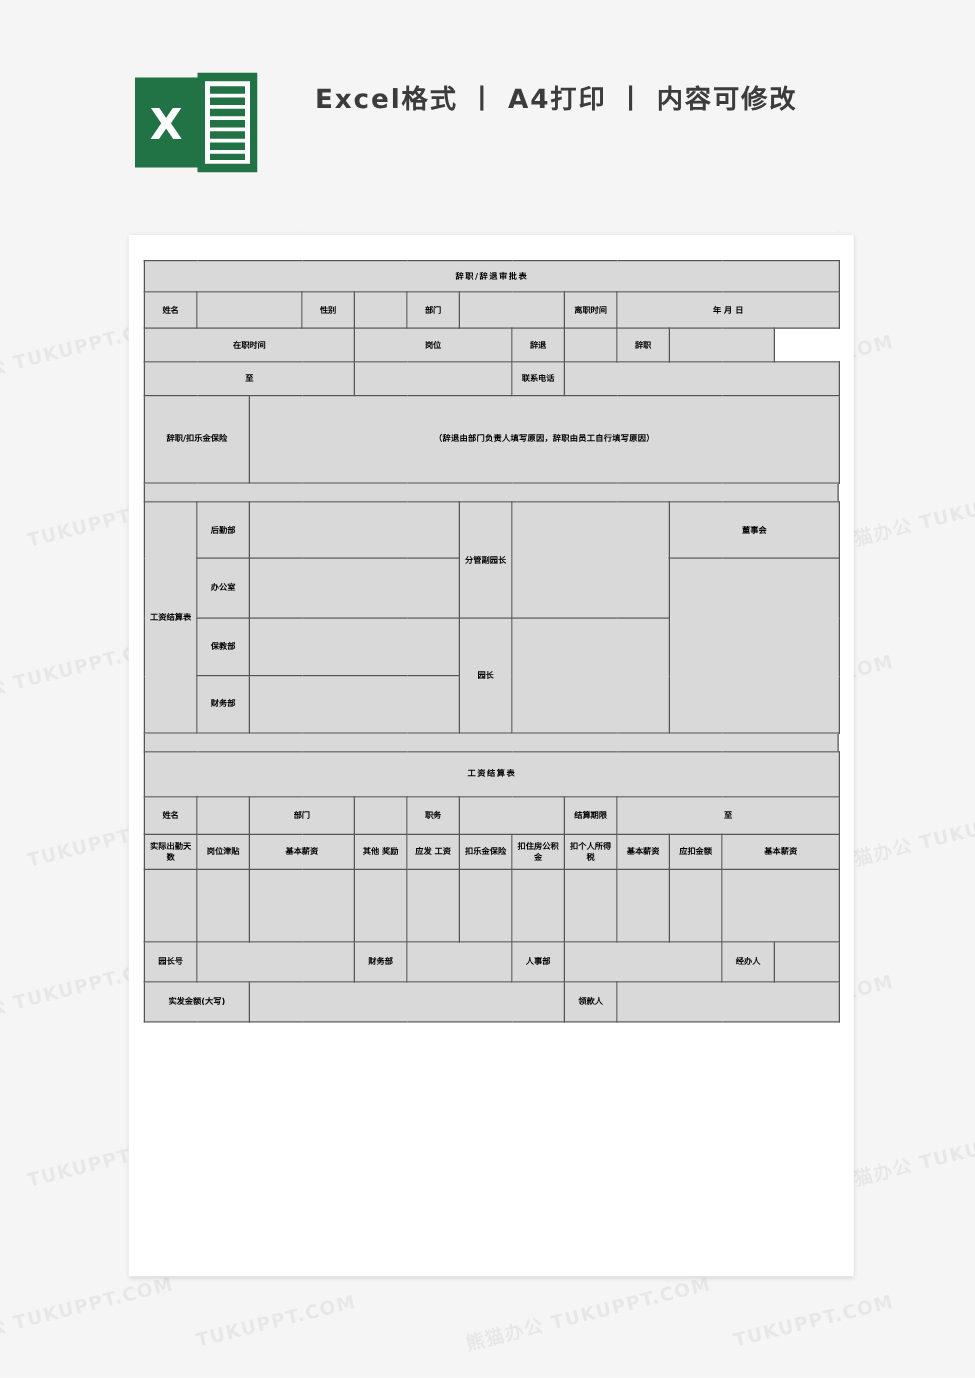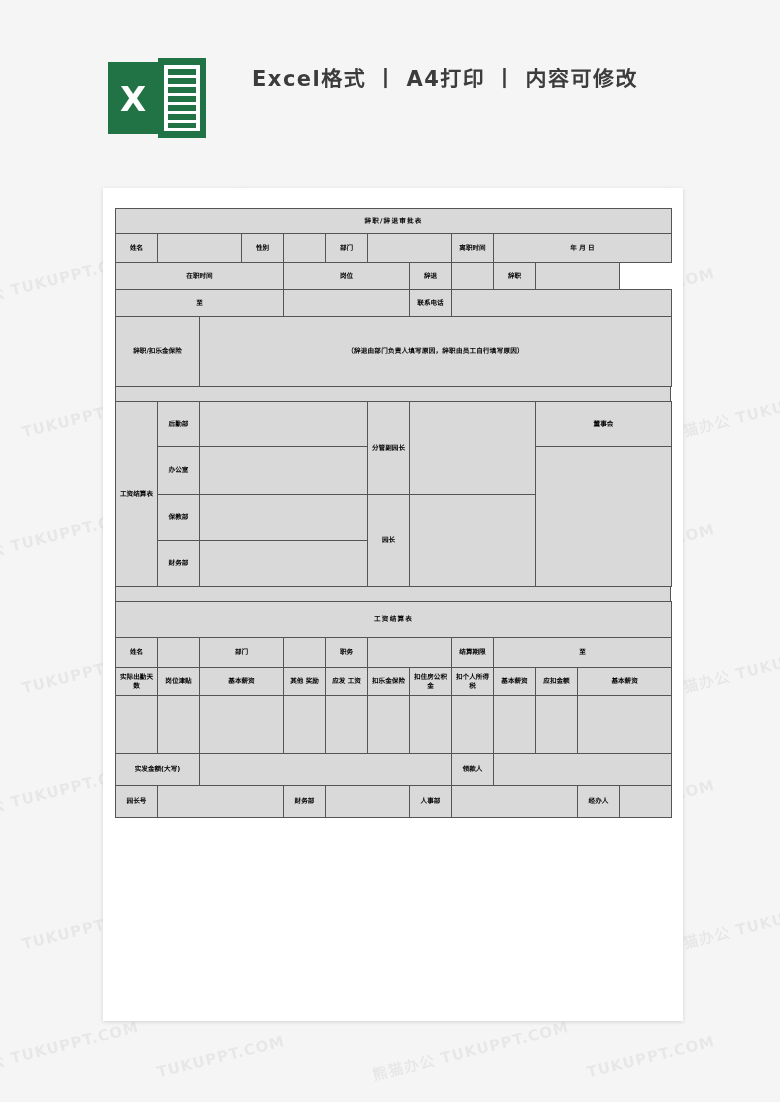--- a/index.html
+++ b/index.html
@@ -338,34 +338,34 @@
       <td class="thickR"></td>
       <td></td>
       <td></td>
       <td></td>
       <td></td>
       <td class="thickR"></td>
       <td colspan="2"></td>
     </tr>
 
     <tr style="height:32px">
+      <td>园长号</td>
+      <td colspan="3"></td>
+      <td>财务部</td>
+      <td colspan="2"></td>
+      <td>人事部</td>
+      <td colspan="3"></td>
+      <td>经办人</td>
+      <td></td>
+    </tr>
+
+    <tr style="height:32px">
       <td colspan="2">实发金额(大写)</td>
       <td colspan="6"></td>
       <td>领款人</td>
       <td colspan="4"></td>
     </tr>
 
-    <tr style="height:32px">
-      <td>园长号</td>
-      <td colspan="3"></td>
-      <td>财务部</td>
-      <td colspan="2"></td>
-      <td>人事部</td>
-      <td colspan="3"></td>
-      <td>经办人</td>
-      <td></td>
-    </tr>
-
   </tbody>
       </table>
 
 </div>
 </div>
 
 </body></html>

